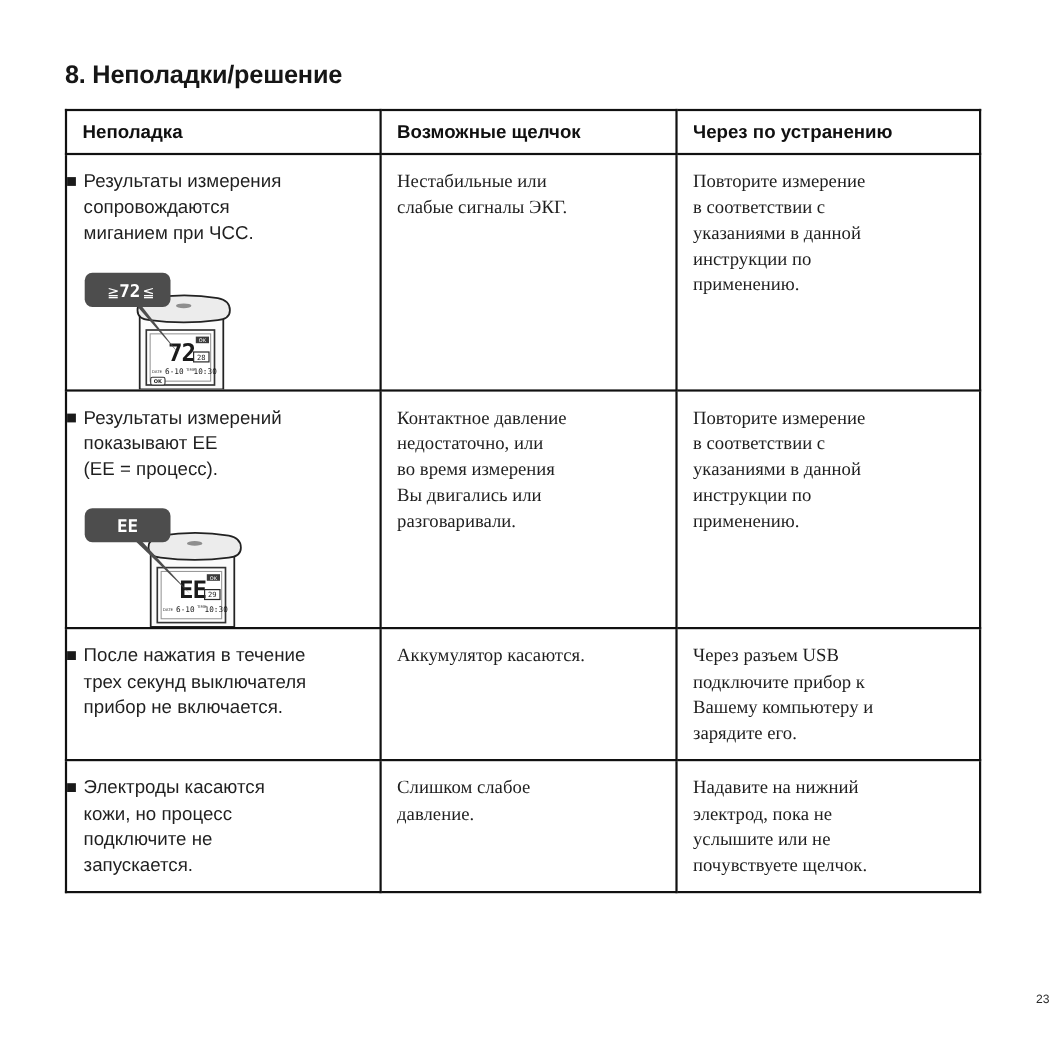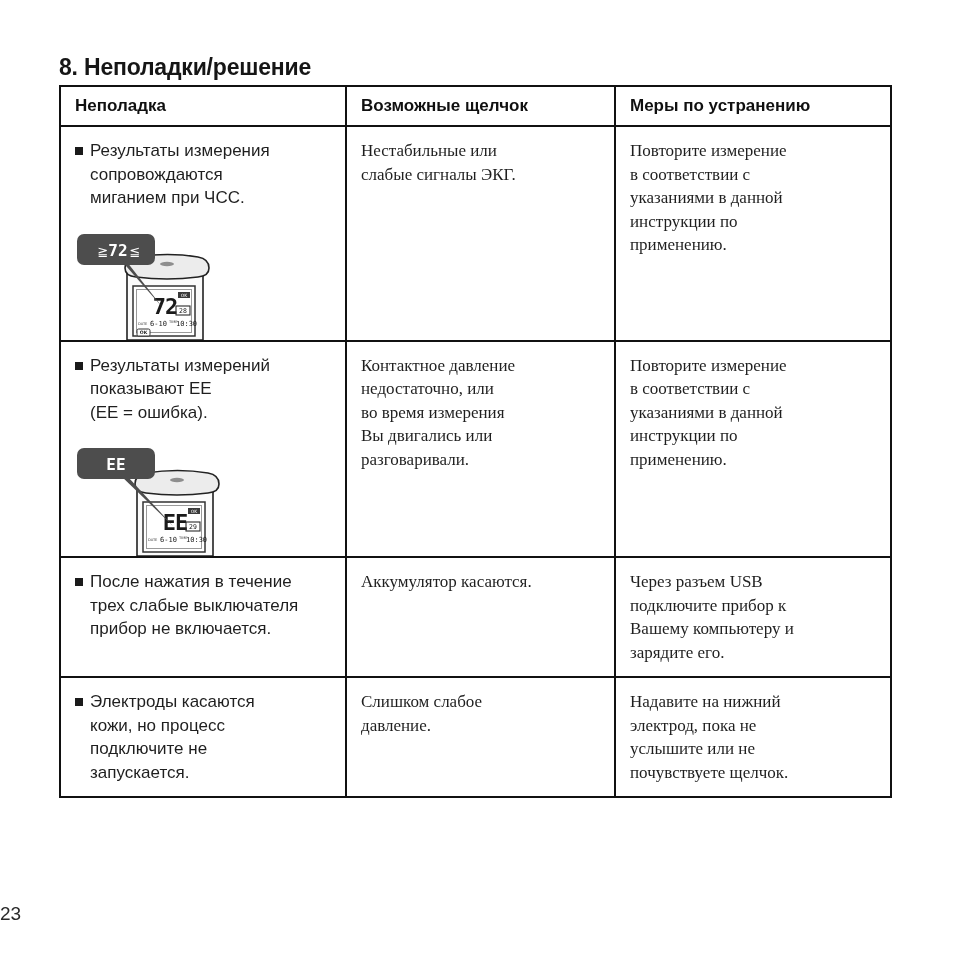--- a/index.html
+++ b/index.html
@@ -30,21 +30,21 @@
     font-size: 23px;
     font-weight: bold;
     letter-spacing: -0.2px;
     color: #161616;
   }
 
   
   table.trouble-table {
     position: absolute;
     left: 59px;
-    top: 85px;
+    top: 99px;
     width: 831px;
     border-collapse: collapse;
     table-layout: fixed;
     border-radius: 21px;
   }
   table.trouble-table th,
   table.trouble-table td {
     border: 2px solid #111111;
     vertical-align: top;
     padding: 0;
@@ -65,21 +65,21 @@
     white-space: nowrap;
   }
 
   td .cell {
     padding: 12px 10px 12px 14px;
     font-size: 17px;
     line-height: 23.5px;
     color: #1f1f1f;
   }
   td.col-problem .cell {
-    padding-left: 14px;
+    padding-left: 0;
   }
 
   
   .bullet-line {
     display: flex;
     align-items: flex-start;
   }
   .bullet {
     flex: 0 0 auto;
     width: 8px;
@@ -105,22 +105,22 @@
     margin: 10px 0 0 14px;
   }
   .device-fig.tall { height: 110px; }
   .device-fig svg { display: block; }
 
   .page-number {
     position: absolute;
     left: 0;
     top: 903px;
     width: 954px;
-    text-align: left;
-    font-size: 19px;
+    text-align: right;
+    font-size: 11px;
     color: #2a2a2a;
   }
 </style>
 </head>
 <body>
 
 <div class="page">
 
   <div class="page-title">8. Неполадки/решение</div>
 
@@ -132,21 +132,21 @@
     </colgroup>
     <thead>
       <tr>
         <th>
           <div class="hd">Неполадка</div>
         </th>
         <th>
           <div class="hd">Возможные щелчок</div>
         </th>
         <th>
-          <div class="hd">Меры по устранению</div>
+          <div class="hd">Через по устранению</div>
         </th>
       </tr>
     </thead>
     <tbody>
 
       <tr>
         <td class="col-problem">
           <div class="cell">
             <div class="bullet-line">
               <span class="bullet"></span>
@@ -204,21 +204,21 @@
         </td>
       </tr>
 
       <tr>
         <td class="col-problem">
           <div class="cell">
             <div class="bullet-line">
               <span class="bullet"></span>
               <span class="bullet-text">Результаты измерений
 показывают EE
-(EE = ошибка).</span>
+(EE = процесс).</span>
             </div>
           </div>
           <div class="device-fig tall">
             <svg width="200" height="110" viewBox="0 0 200 110" xmlns="http://www.w3.org/2000/svg">
               <path d="M62 36 q0 -6 8 -8 q30 -5 60 0 q8 2 8 8 l0 74 l-76 0 z" fill="#fbfbfb" stroke="#222" stroke-width="1.6"></path>
               <path d="M60 38 q0 -9 11 -11 q32 -5 62 0 q11 2 11 11 q0 8 -11 9 q-31 4 -62 0 q-11 -1 -11 -9 z" fill="#ececec" stroke="#222" stroke-width="1.6"></path>
               <ellipse cx="102" cy="34" rx="7" ry="2.2" fill="#8e8e8e"></ellipse>
               <rect x="68" y="56" width="62" height="50" fill="#ffffff" stroke="#333" stroke-width="1.5"></rect>
               <rect x="71.5" y="59.5" width="55" height="43" fill="#ffffff" stroke="#9a9a9a" stroke-width="1"></rect>
               <text x="100" y="84" font-family="'DejaVu Sans Mono',monospace" font-size="22" font-weight="bold" fill="#1a1a1a" text-anchor="middle" letter-spacing="-1">EE</text>
@@ -251,21 +251,21 @@
 применению.</div>
         </td>
       </tr>
 
       <tr>
         <td class="col-problem">
           <div class="cell">
             <div class="bullet-line">
               <span class="bullet"></span>
               <span class="bullet-text">После нажатия в течение
-трех слабые выключателя
+трех секунд выключателя
 прибор не включается.</span>
             </div>
           </div>
         </td>
         <td>
           <div class="cell plain-text">Аккумулятор касаются.</div>
         </td>
         <td>
           <div class="cell plain-text">Через разъем USB
 подключите прибор к

